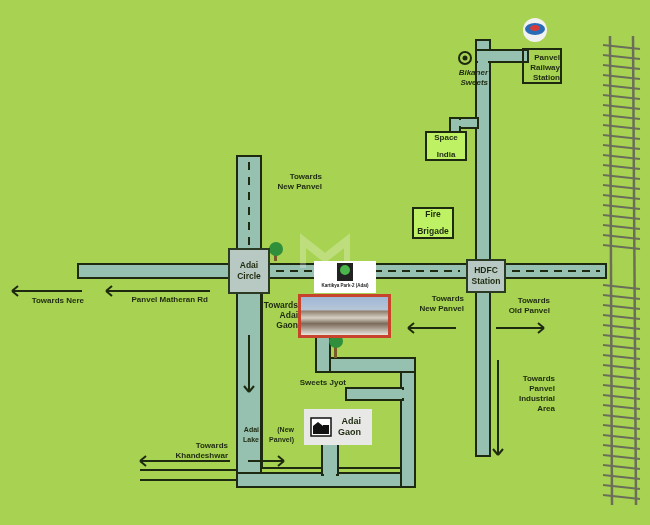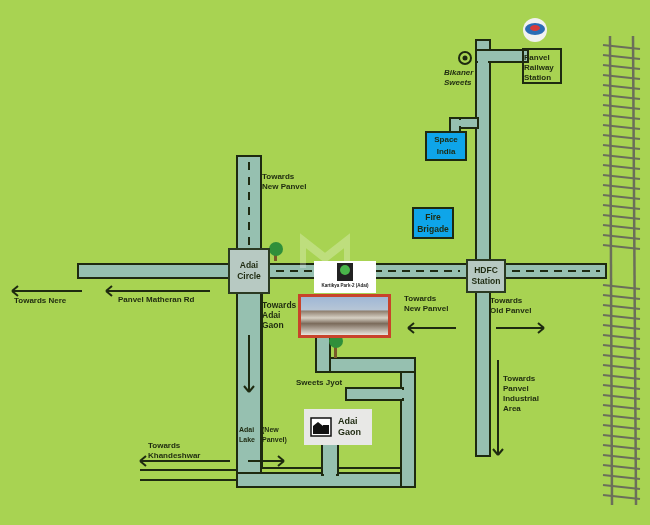--- a/index.html
+++ b/index.html
@@ -1,20 +1,20 @@
 <!DOCTYPE html>
 <html><head>
 <meta charset="utf-8">
 <style>
   html, body { margin:0; padding:0; }
   body { width:650px; height:525px; overflow:hidden; background:#a8d352; font-family:"Liberation Sans", sans-serif; }
   #map { position:relative; width:650px; height:525px; background:#a8d352; }
   svg.roads { position:absolute; left:0; top:0; }
-  .lbl { position:absolute; font-family:"Liberation Sans", sans-serif; font-weight:bold; color:#1e2a10; font-size:8px; line-height:10px; text-align:left; white-space:pre-line; }
-  .box { position:absolute; background:#0ea5e9; border:2px solid #1e2a10; font-weight:bold; font-size:8px; line-height:12px; color:#1e2a10; text-align:center; display:flex; align-items:center; justify-content:center; white-space:pre-line; }
+  .lbl { position:absolute; font-family:"Liberation Sans", sans-serif; font-weight:bold; color:#1e2a10; font-size:8px; line-height:10px; text-align:right; white-space:pre-line; }
+  .box { position:absolute; background:#bef264; border:2px solid #1e2a10; font-weight:bold; font-size:8px; line-height:17px; color:#1e2a10; text-align:center; display:flex; align-items:center; justify-content:center; white-space:pre-line; }
   .circle-box { position:absolute; background:#b7c9c2; border:2px solid #2b3a22; font-weight:bold; font-size:8.5px; line-height:11px; color:#1e2a10; display:flex; align-items:center; justify-content:center; text-align:center; white-space:pre-line; }
   .project-label { position:absolute; background:#ffffff; font-size:4.5px; font-weight:bold; color:#222; text-align:center; }
   .project-photo { position:absolute; border:3px solid #c8432b; background:linear-gradient(180deg,#9fb7d6 0%,#b7c6d6 35%,#8a7a6a 36%,#d6d0c4 55%,#7b6b5b 70%,#e9e4dc 100%); }
   .gaon-box { position:absolute; background:#e8e8e6; display:flex; align-items:center; gap:6px; padding:0 6px; }
   .watermark { position:absolute; opacity:0.25; }
 </style>
 </head>
 <body>
 
 <div id="map">

